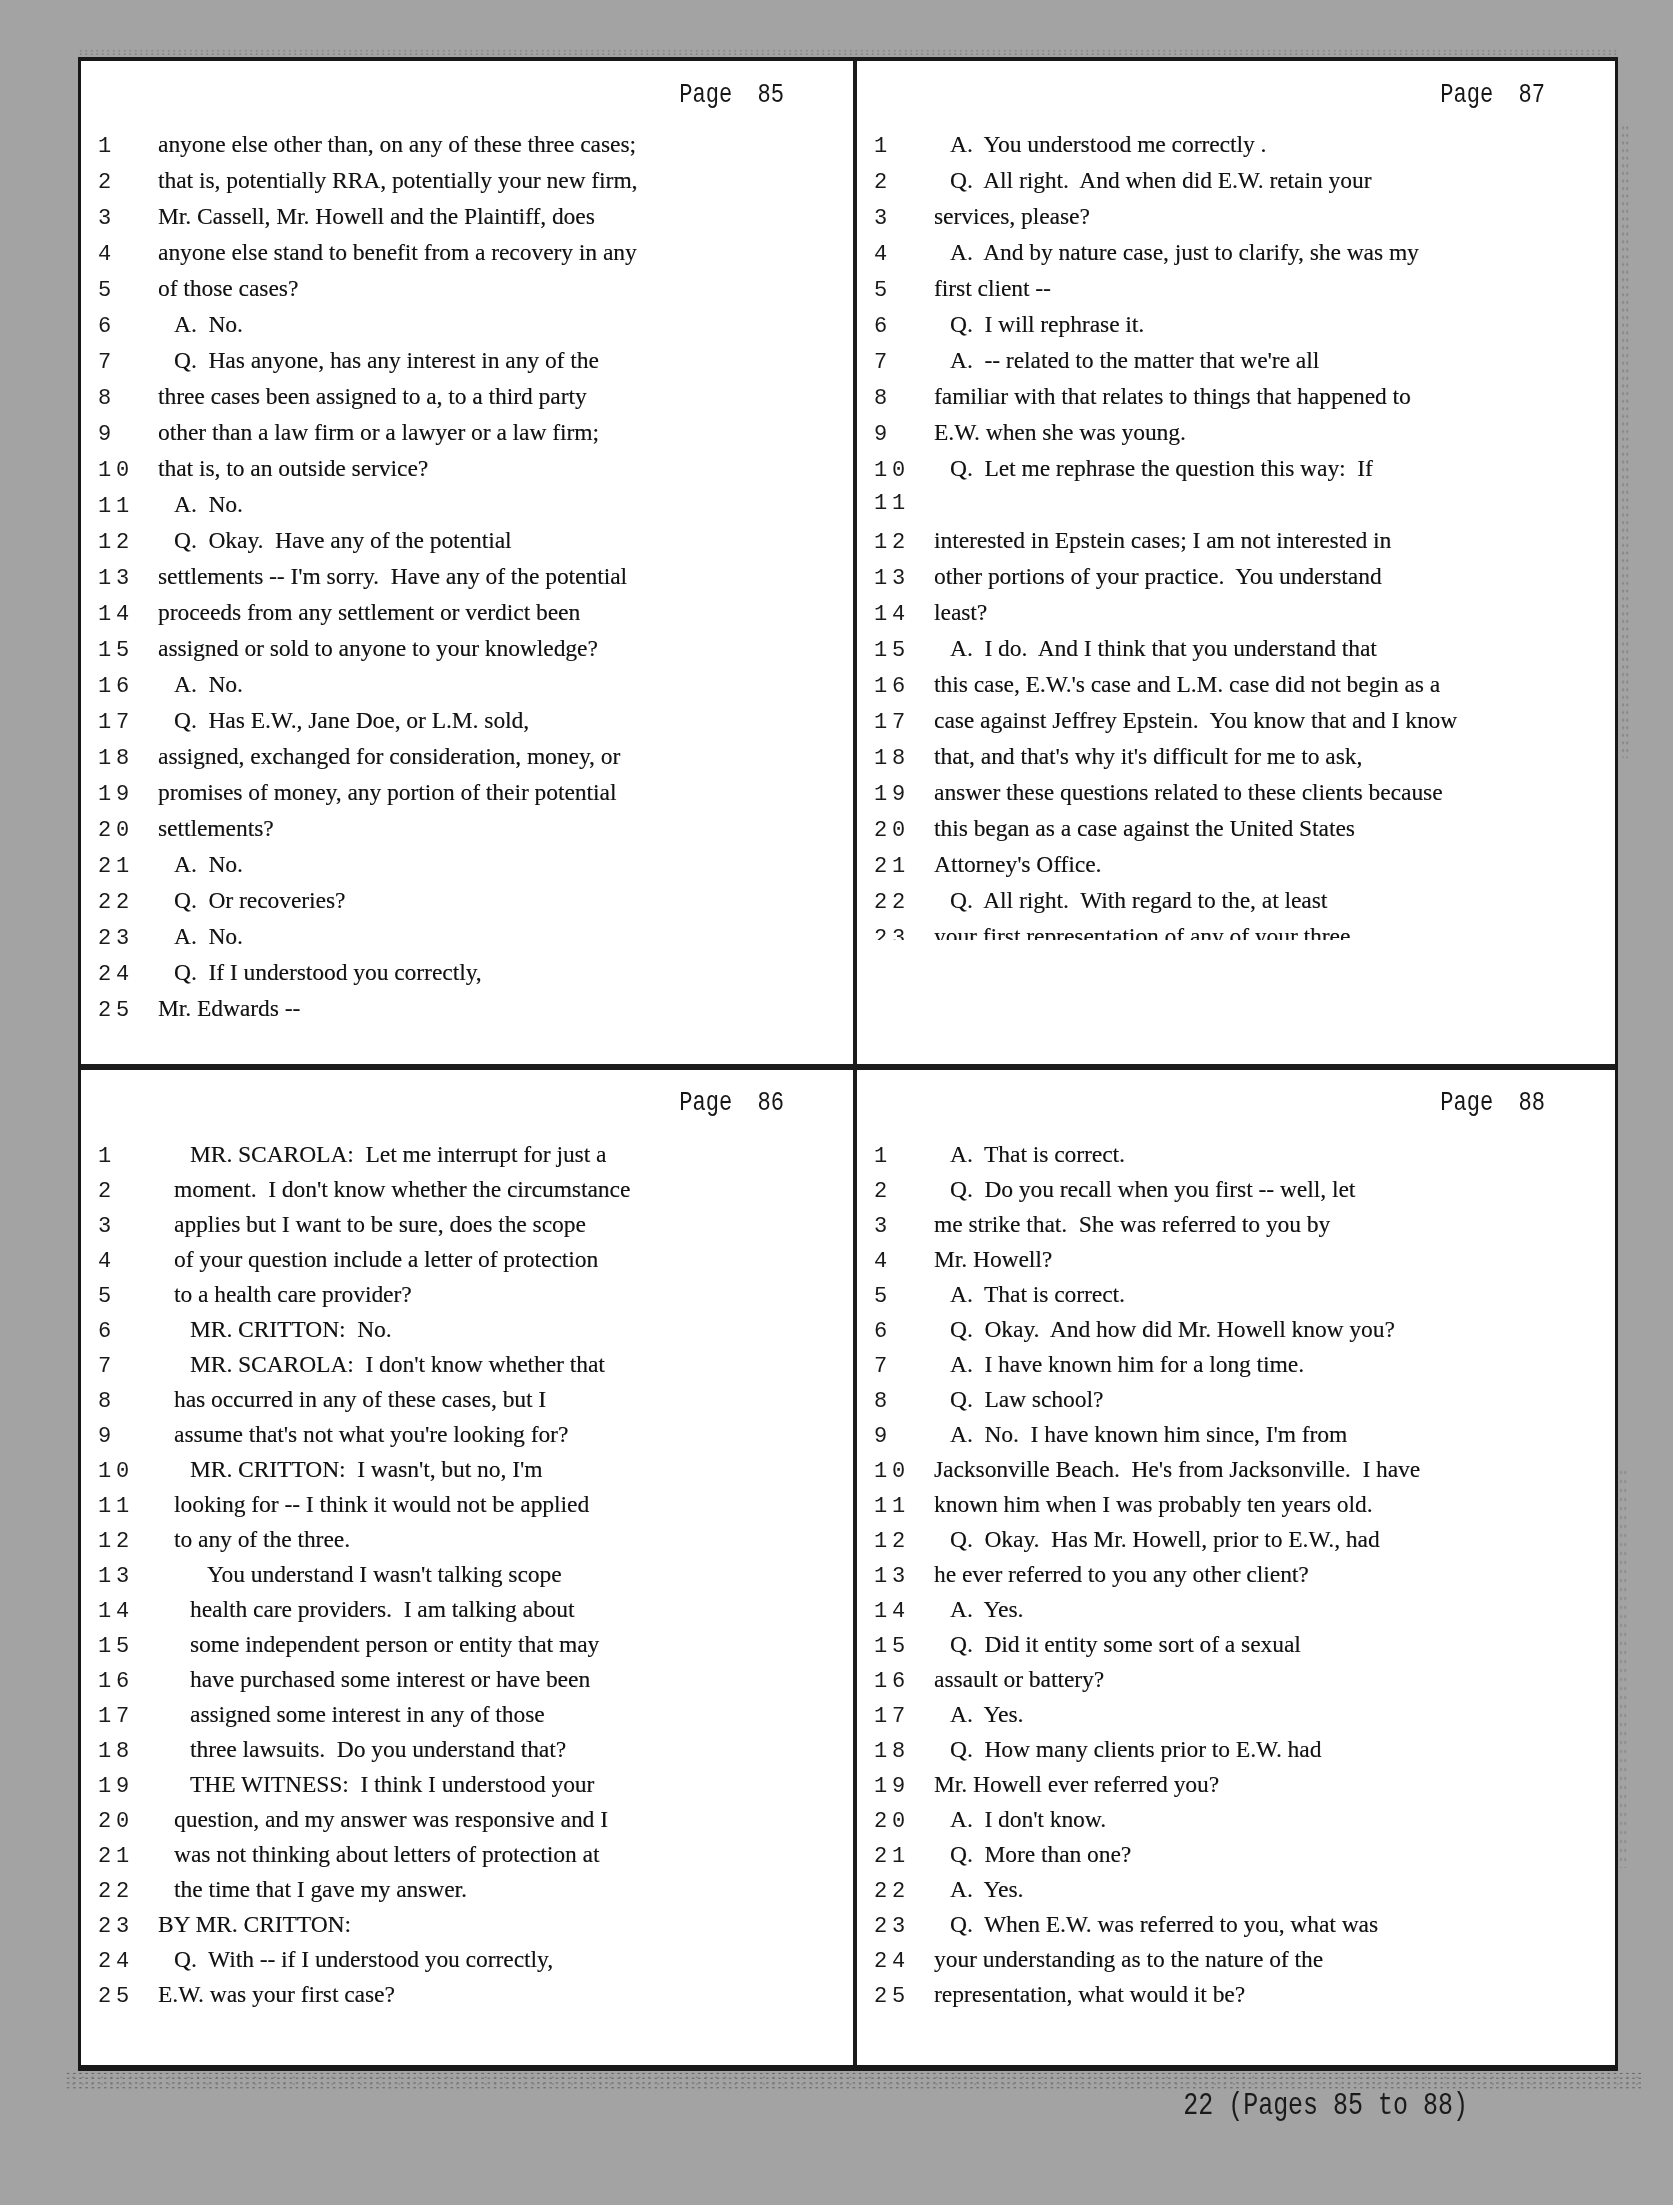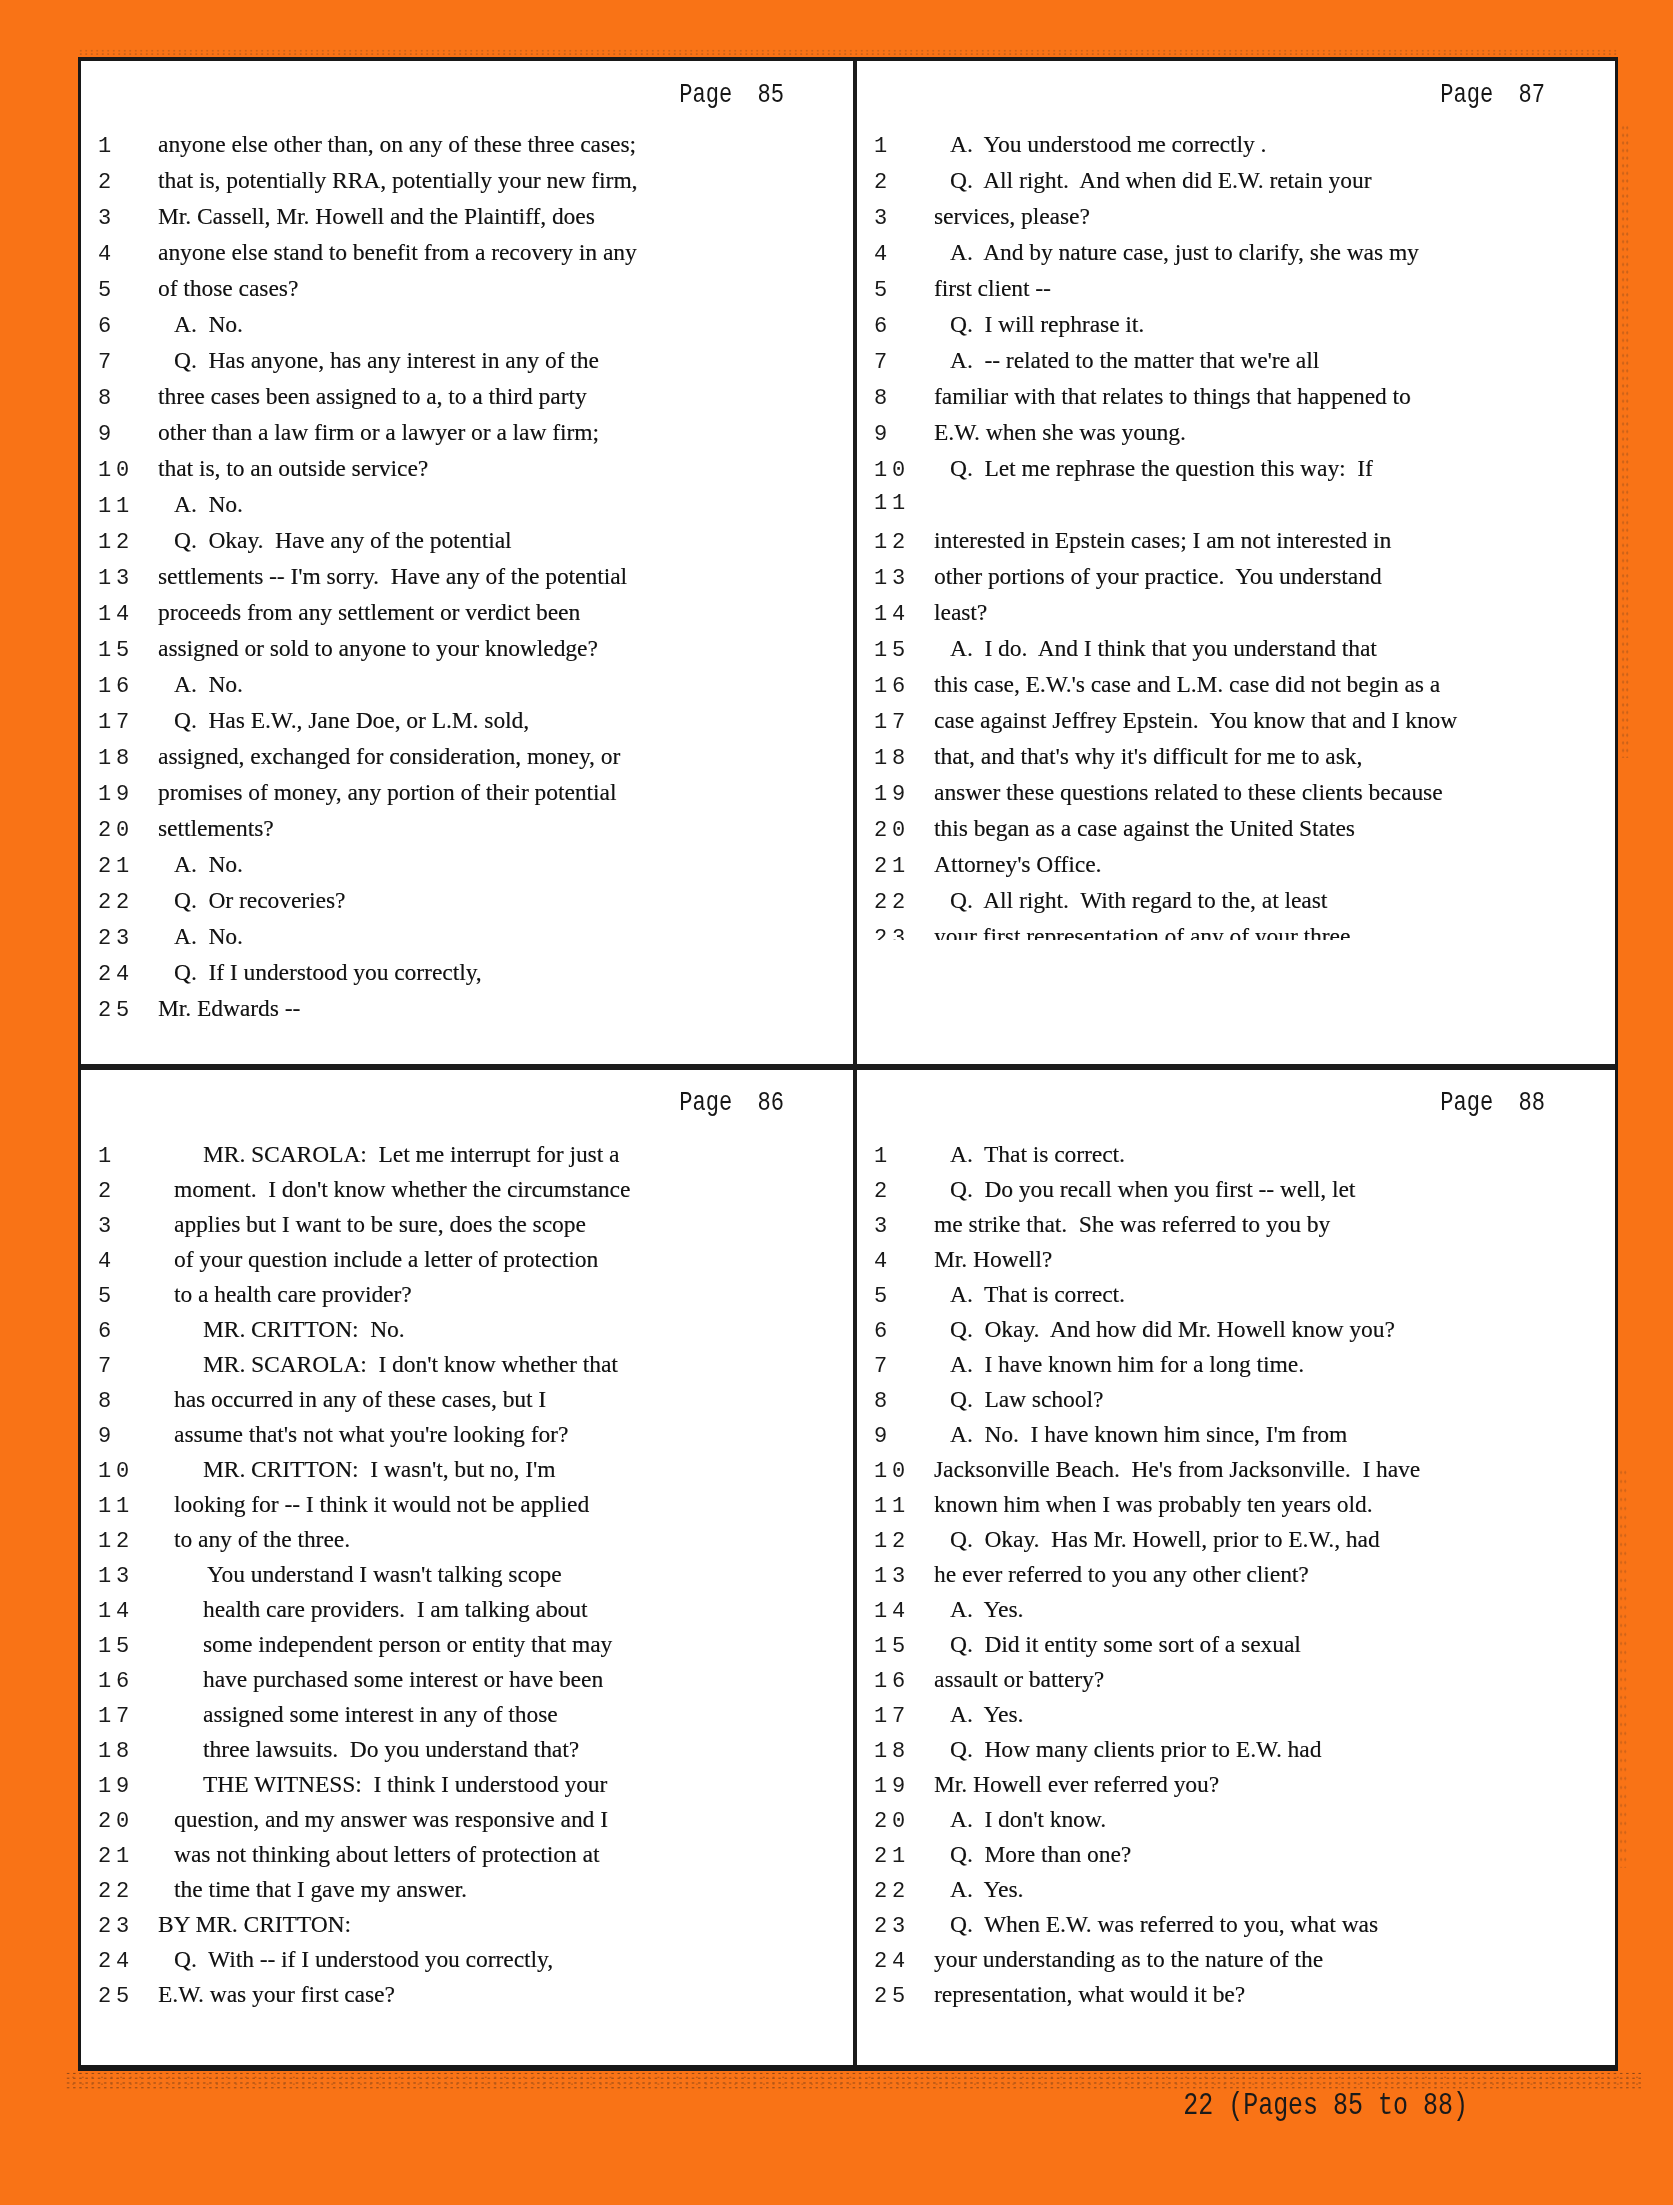--- a/index.html
+++ b/index.html
@@ -1,18 +1,18 @@
 <!DOCTYPE html>
 <html style="font-size:11px"><head>
 <meta charset="utf-8">
 <style>
   html,body{margin:0;padding:0;background:#ffffff;}
   body{width:1674px;height:2205px;position:relative;overflow:hidden;
        font-family:"Liberation Serif",serif;color:#141414;}
-  .sheet{position:absolute;inset:0;background:#f97316;}
+  .sheet{position:absolute;inset:0;background:#a3a3a3;}
 
   
   .doc-box{position:absolute;left:78px;top:57px;width:1540px;height:2014px;
            box-sizing:border-box;background:#fff;
            border:3.4px solid #181818;border-top-width:4.1px;border-bottom-width:6.2px;}
   .vdiv{position:absolute;top:0;bottom:0;left:772px;width:4.1px;background:#1c1c1c;}
   .hdiv{position:absolute;left:0;right:0;top:1003px;height:5.5px;background:#1c1c1c;}
 
   
   .quad{position:absolute;overflow:hidden;}
@@ -34,21 +34,21 @@
   .q-bot .line{height:35px;}
   .ln{box-sizing:border-box;flex:0 0 77px;padding-left:17px;
       font-family:"Liberation Mono",monospace;font-size:22px;letter-spacing:4.8px;
       color:#1a1a1a;line-height:inherit;}
   .lt{font-family:"Liberation Serif",serif;font-size:23.4px;color:#121212;
       text-shadow:0.3px 0.3px 0 rgba(20,20,20,.45);}
   .q-top .ln,.q-top .lt{line-height:36px;}
   .q-bot .ln,.q-bot .lt{line-height:35px;}
   .i0{margin-left:0;}
   .i1{margin-left:16px;}
-  .i2{margin-left:45px;text-align:right;}
+  .i2{margin-left:32px;text-align:right;}
   .i3{margin-left:49px;}
 
   
   .sheet-footer{position:absolute;top:2087px;right:206px;
       font-family:Liberation Mono, monospace;font-size:32px;color:#1a1a1a;}
   .sheet-footer .ftr-inner{display:inline-block;transform:scaleX(.78);transform-origin:right center;}
 
   
   .noise{position:absolute;pointer-events:none;}
   .noise-top{left:78px;top:49px;width:1540px;height:6.2px;opacity:.35;

